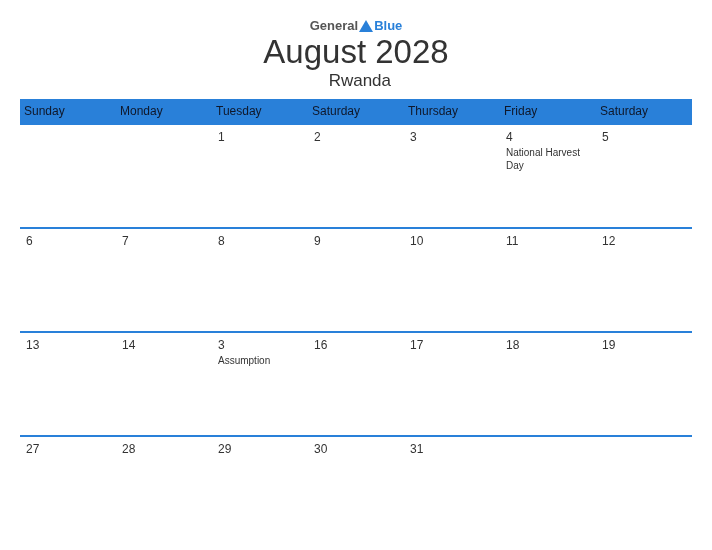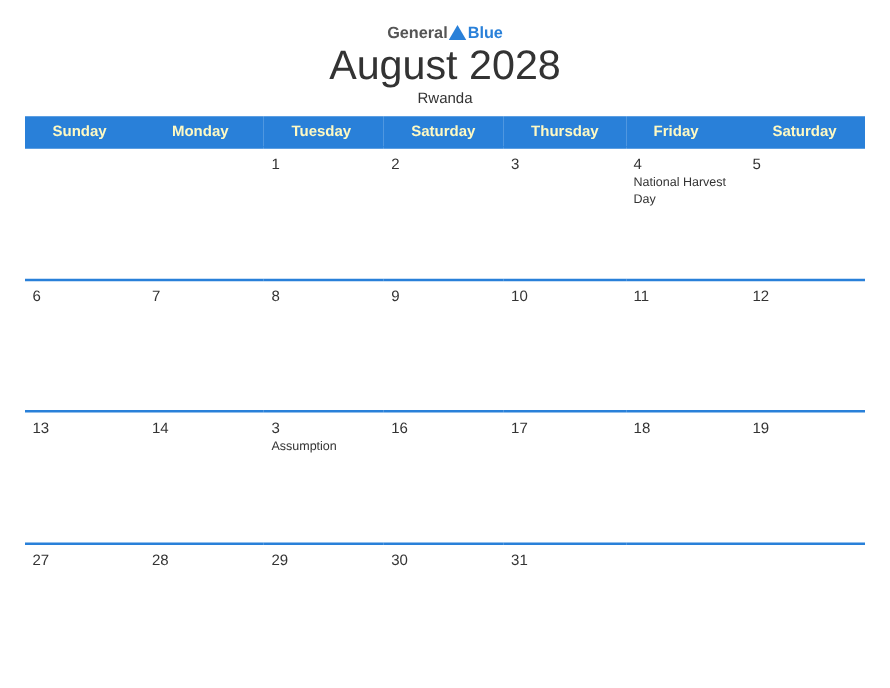--- a/index.html
+++ b/index.html
@@ -44,38 +44,38 @@
       vertical-align: middle;
     }
     .calendar-title {
       font-size: 33px;
       color: #333;
       font-weight: normal;
       text-align: right;
       flex: 1;
     }
     .country {
-      font-size: 12px;
-      color: #333;
-      text-align: center;
+      font-size: 17px;
+      color: #333;
+      text-align: right;
       min-width: 70px;
     }
     .calendar {
       width: 100%;
       border-collapse: collapse;
       flex: 1;
     }
     .calendar thead tr {
       background: #2980d9;
     }
     .calendar thead th {
-      color: #fef9c3;
+      color: #0f172a;
       font-size: 12px;
-      font-weight: bold;
-      padding: 5px 22px;
+      font-weight: normal;
+      padding: 5px 4px;
       text-align: left;
       border: none;
       width: calc(100% / 7);
     }
     .calendar tbody tr {
       border-top: 2px solid #2980d9;
     }
     .calendar tbody td {
       vertical-align: top;
       padding: 5px 6px;

